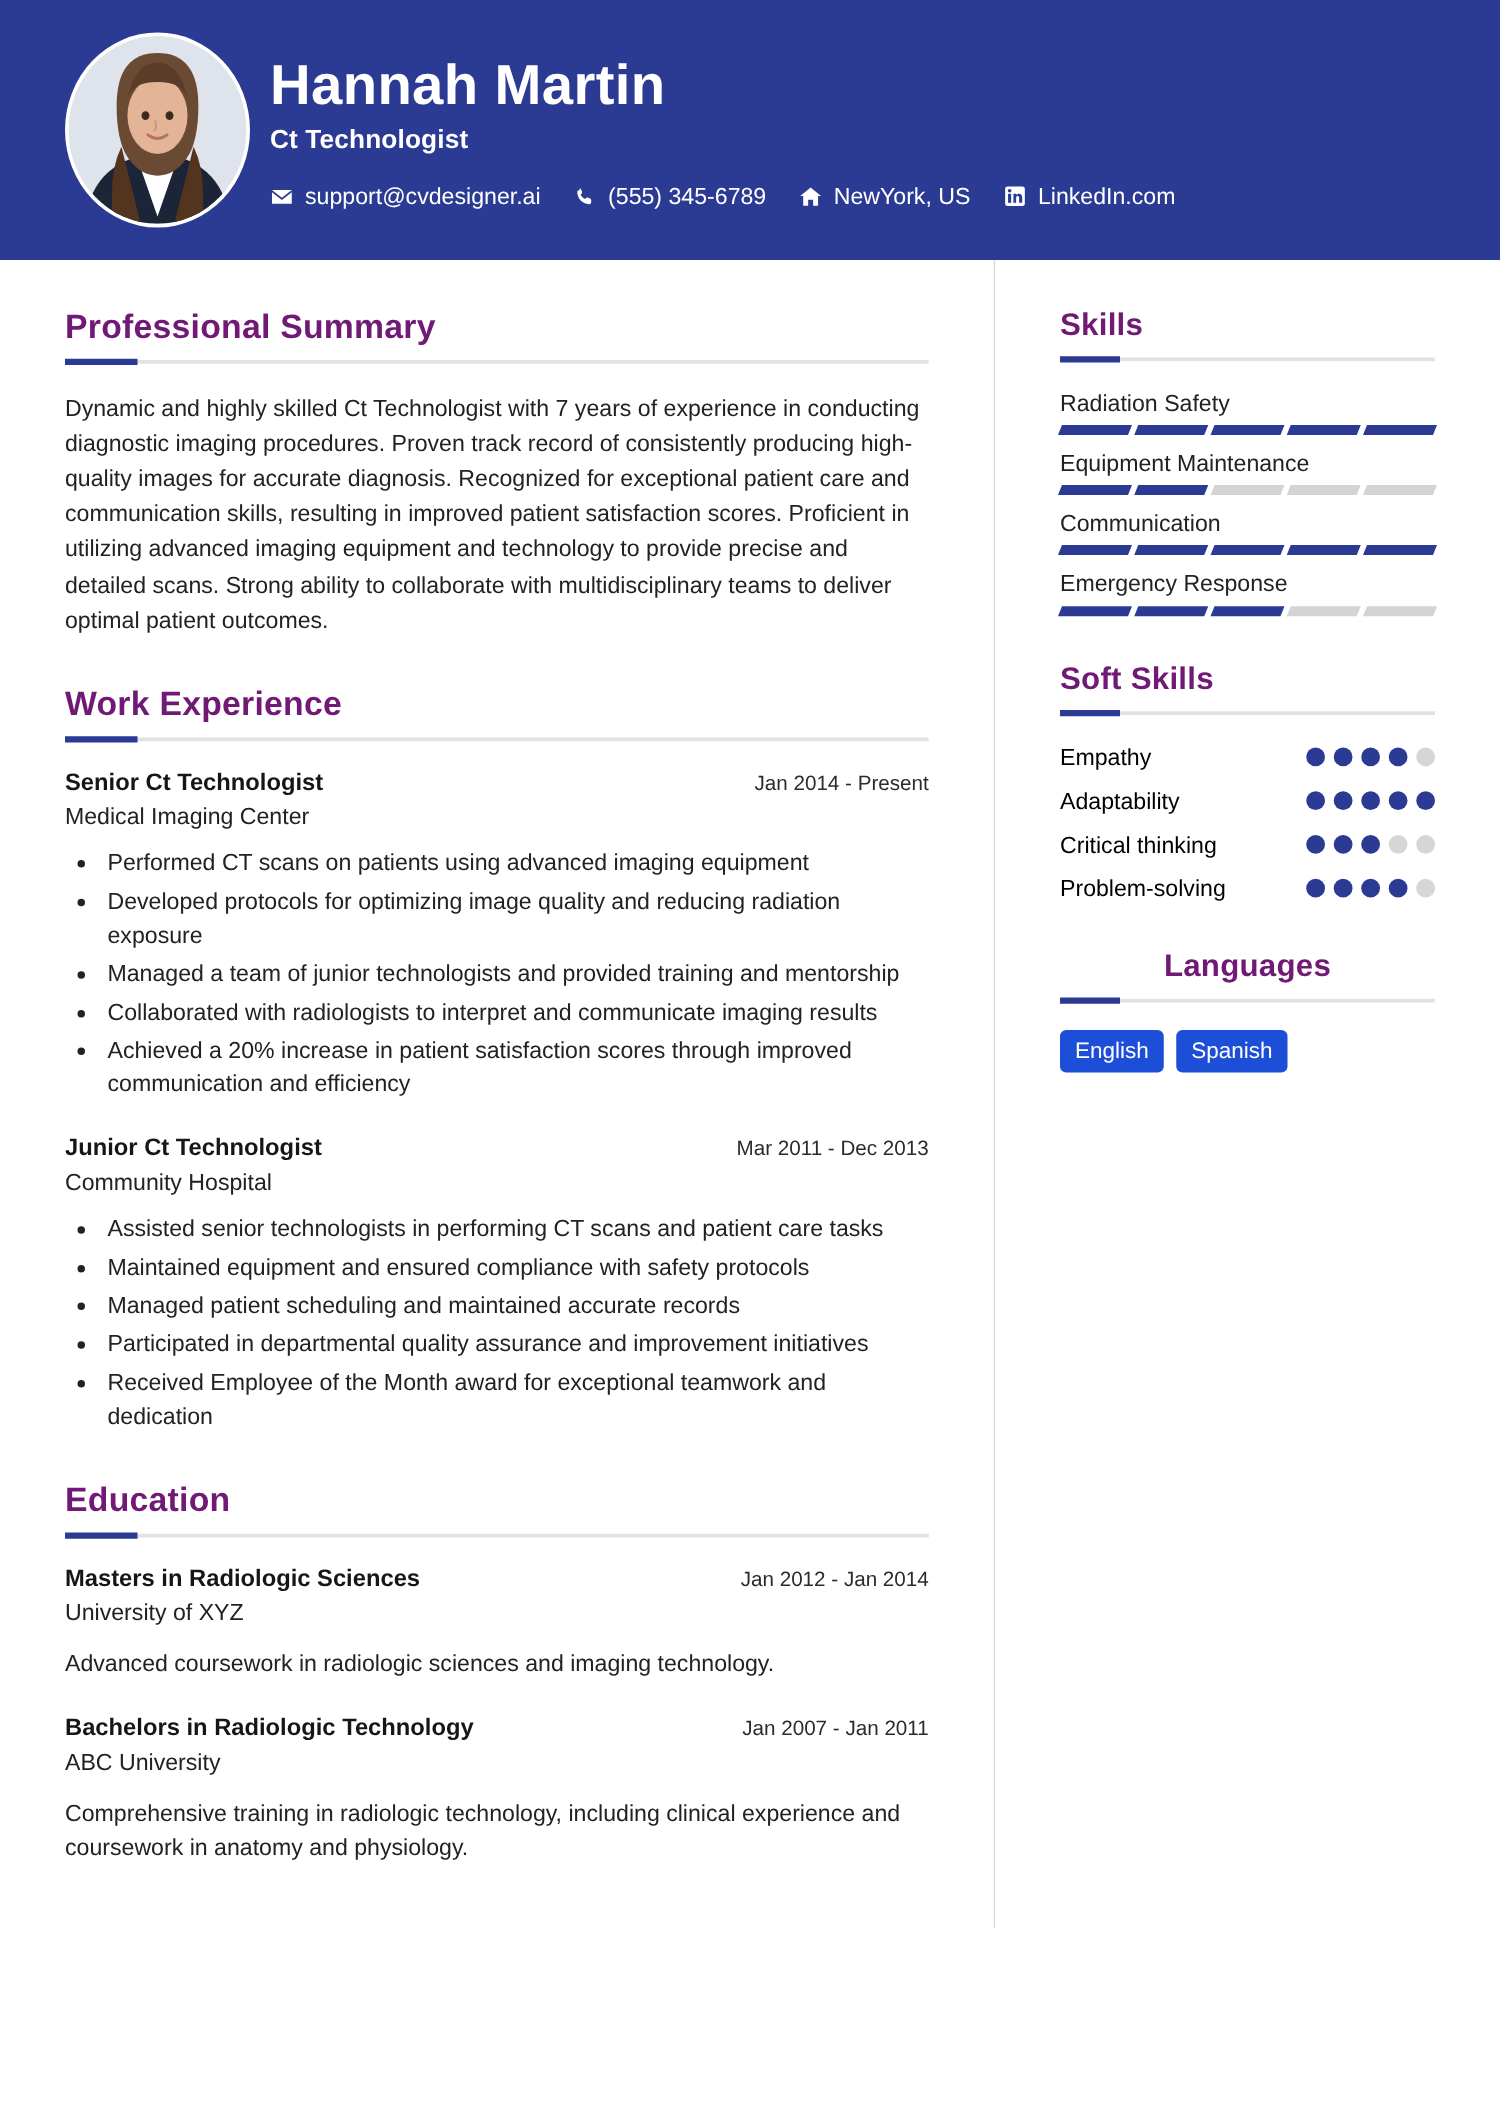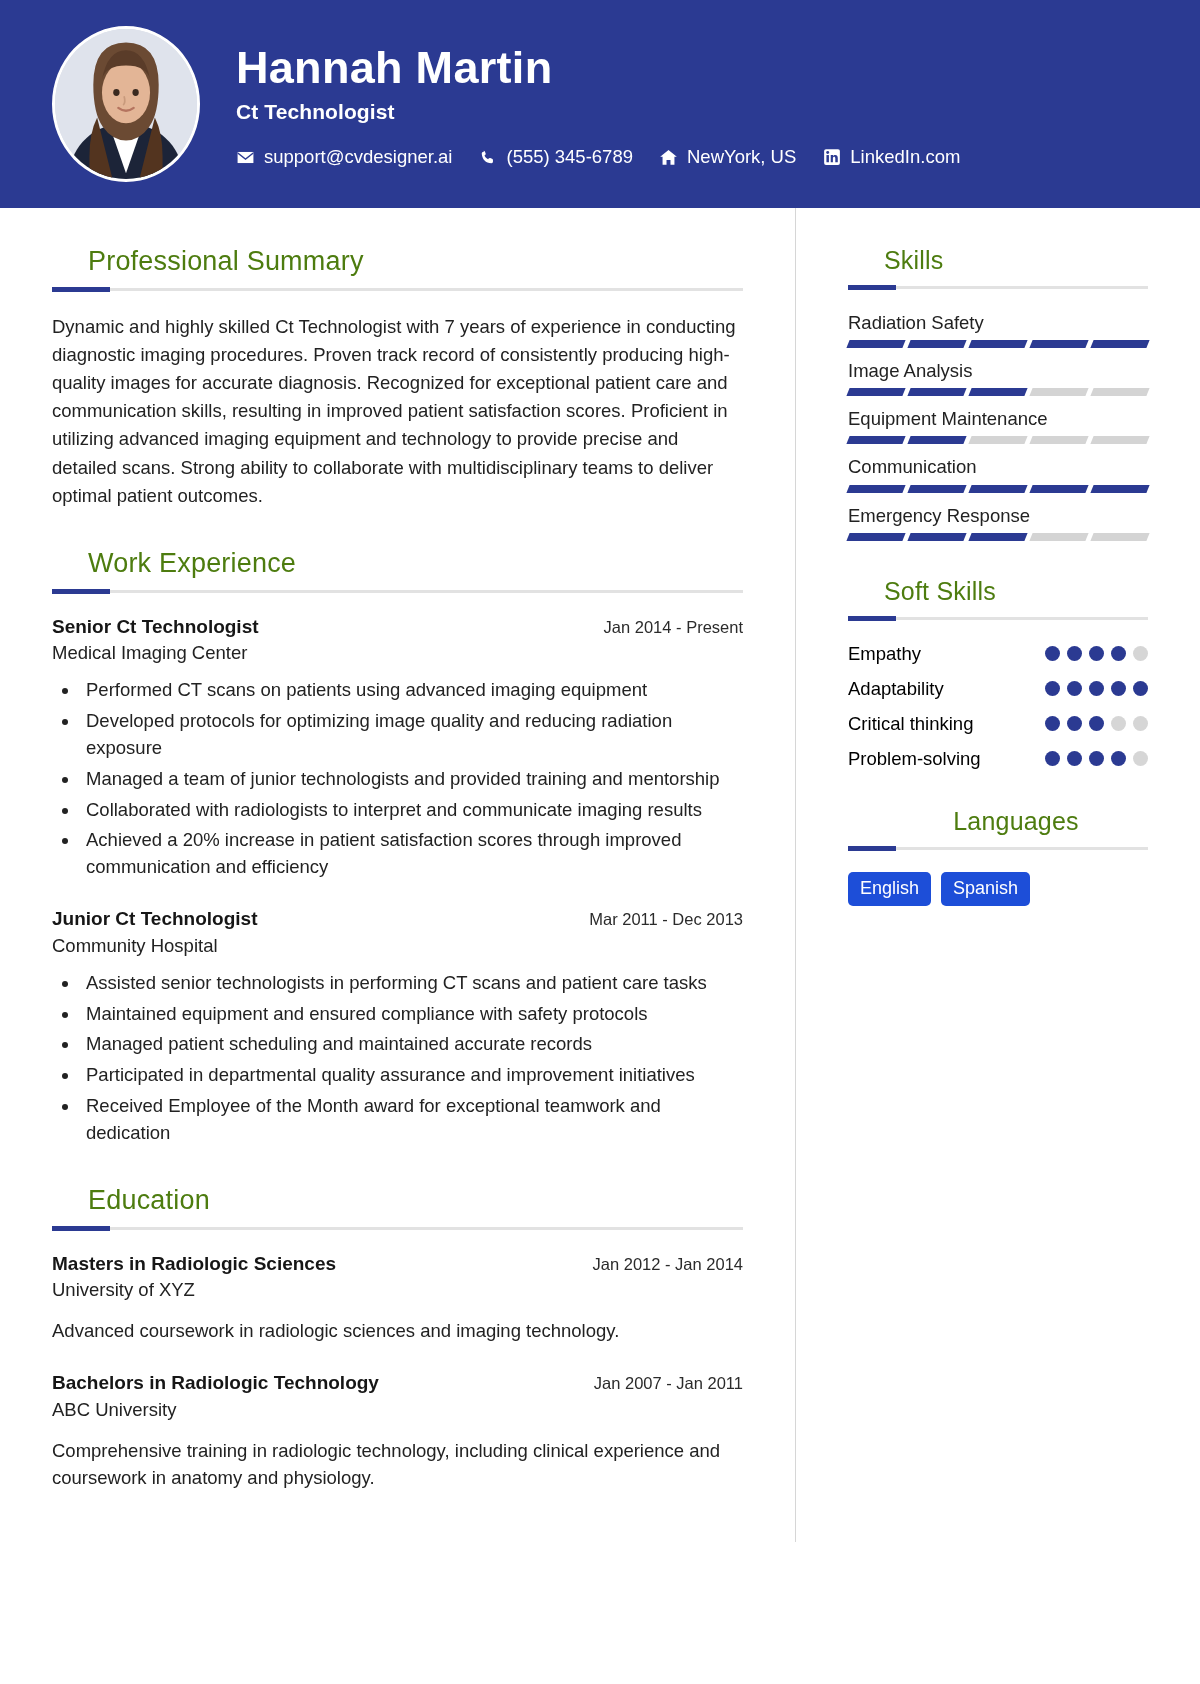--- a/index.html
+++ b/index.html
@@ -11,21 +11,21 @@
   }
   body { width: 1200px; min-height: 1684px; }
 
   
   .header {
     background: #2b3a92;
     color: #ffffff;
     display: flex;
     align-items: center;
     padding: 26px 40px 26px 52px;
-    gap: 36px;
+    gap: 16px;
     height: 208px;
   }
   .avatar-wrap {
     width: 148px;
     height: 156px;
     flex: 0 0 148px;
     border-radius: 50%;
     overflow: hidden;
     background: #d8dce6;
     border: 3px solid #ffffff;
@@ -81,25 +81,24 @@
   }
   .side-col {
     flex: 1;
     border-left: 1px solid #d6d6d6;
     padding: 38px 52px 50px 52px;
   }
 
   
   .sec-title {
     font-size: 27px;
-    font-weight: normal;
+    font-weight: bold;
     letter-spacing: 0.2px;
-    color: #4d7c0f;
+    color: #701a75;
     margin-bottom: 11px;
-    margin-left: 36px;
   }
   .side-col .sec-title { font-size: 25px; }
   .rule {
     position: relative;
     height: 3px;
     background: #e2e2e2;
     margin-bottom: 22px;
   }
   .rule::before {
     content: "";
@@ -372,30 +371,20 @@
             <div class="skill-name">Radiation Safety</div>
             <div class="skill-bar">
               <div class="seg on"></div>
               <div class="seg on"></div>
               <div class="seg on"></div>
               <div class="seg on"></div>
               <div class="seg on"></div>
             </div>
           </div>
           <div class="skill-row">
-            <div class="skill-name">Image Analysis</div>
-            <div class="skill-bar">
-              <div class="seg on"></div>
-              <div class="seg on"></div>
-              <div class="seg on"></div>
-              <div class="seg"></div>
-              <div class="seg"></div>
-            </div>
-          </div>
-          <div class="skill-row">
             <div class="skill-name">Equipment Maintenance</div>
             <div class="skill-bar">
               <div class="seg on"></div>
               <div class="seg on"></div>
               <div class="seg"></div>
               <div class="seg"></div>
               <div class="seg"></div>
             </div>
           </div>
           <div class="skill-row">

